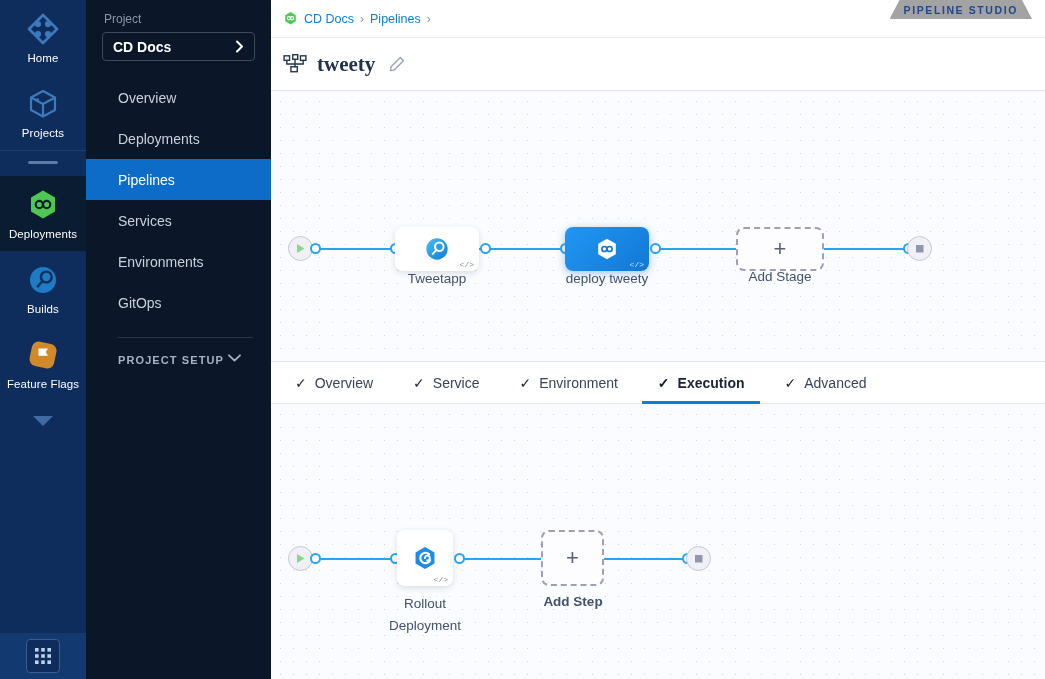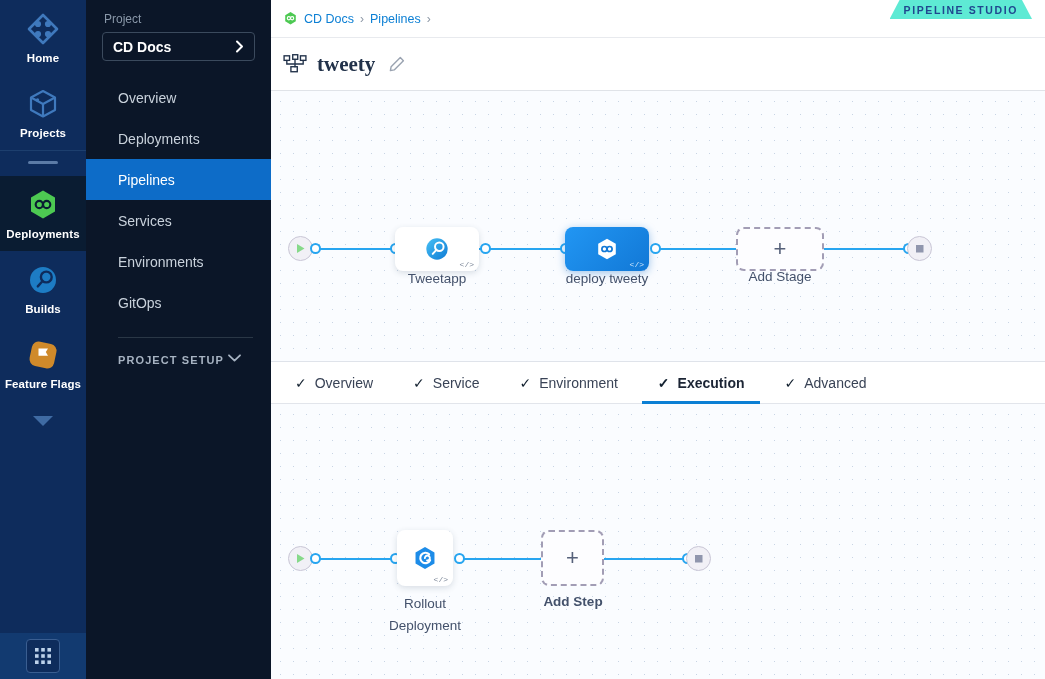--- a/index.html
+++ b/index.html
@@ -23,21 +23,21 @@
   .rail-item {
     width: 86px;
     padding: 12px 0 10px 0;
     display: flex; flex-direction: column; align-items: center;
     gap: 6px;
     cursor: pointer;
   }
   .rail-item.module { background: #0e2c5c; }
   .rail-item.active-module { background: #0a1c32; }
   .rail-label {
-    color: #ffffff; font-size: 11.5px; font-weight: bold;
+    color: #ffffff; font-size: 11.5px; font-weight: normal;
     letter-spacing: .1px; text-align: center; line-height: 13px;
   }
   .rail-icon { width: 34px; height: 34px; display: block; }
   .rail-divider-wrap {
     width: 86px; padding: 10px 0 12px 0; background:#0e2c5c;
     display: flex; justify-content: center;
     border-top: 1px solid #1d3f६e;
     border-top: 1px solid #1d3f6e;
   }
   .rail-divider { width: 30px; height: 3px; border-radius: 2px; background: #5c7ba6; }
@@ -92,21 +92,21 @@
     height: 38px; display: flex; align-items: center; gap: 6px;
     padding-left: 12px; border-bottom: 1px solid #e8eaee; position: relative;
     background: #fff;
   }
   .bc-link { color: #0b7fd4; font-size: 12.5px; cursor: pointer; }
   .bc-sep { color: #8d98a6; font-size: 12px; }
 
   .studio-ribbon {
     position: absolute; top: 0; right: 13px;
     height: 19px; padding: 0 14px;
-    background: #5eead4;
+    background: #a3a3a3;
     color: #20478f; font-size: 10.5px; font-weight: bold; letter-spacing: 1.6px;
     display: flex; align-items: center;
     clip-path: polygon(10px 0, calc(100% - 10px) 0, 100% 100%, 0 100%);
   }
 
   .title-bar {
     height: 53px; display: flex; align-items: center; padding-left: 12px;
     border-bottom: 1px solid #e0e3e8; background: #fff; position: relative; font-family: Liberation Serif, serif;
   }
   .pipe-title { font-size: 21px; font-weight: bold; color: #22324a; margin-left: 10px; }

